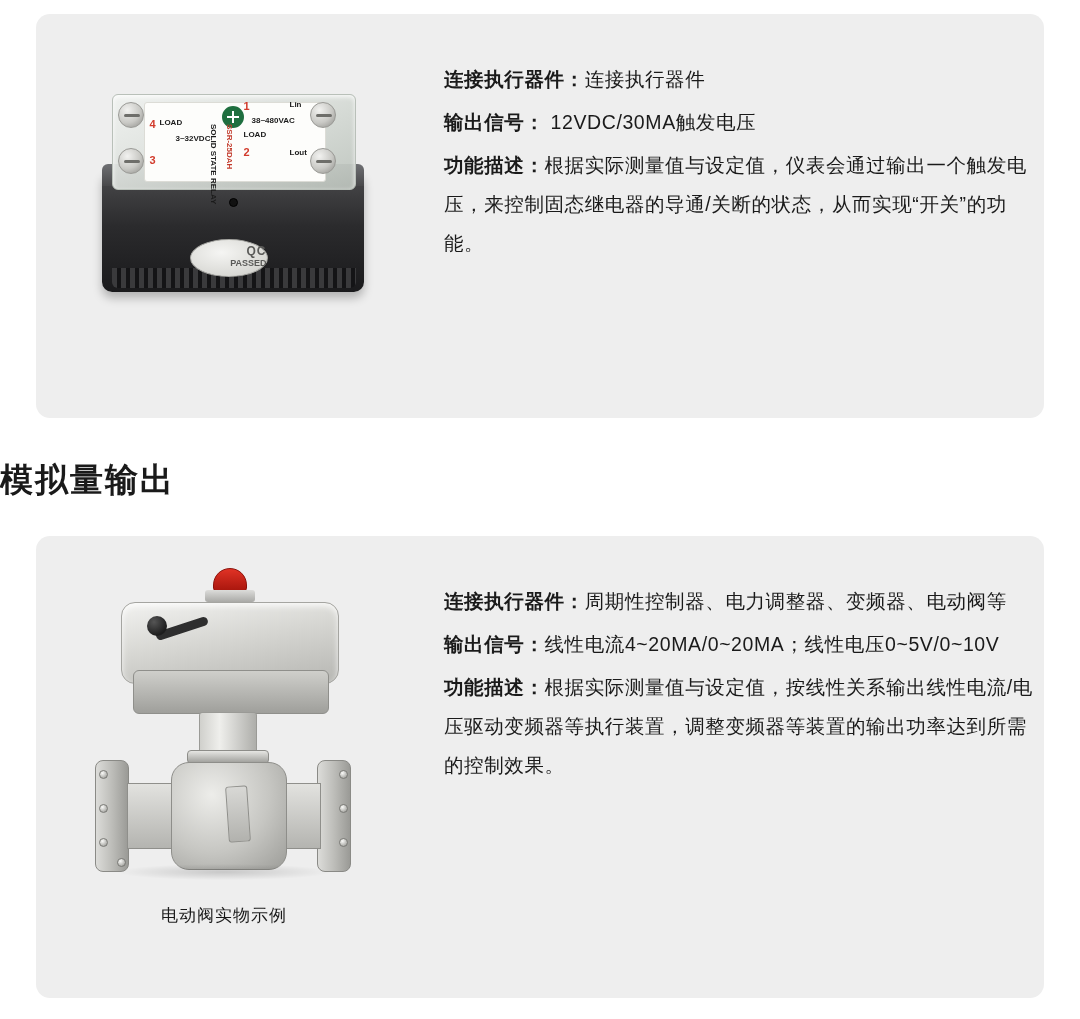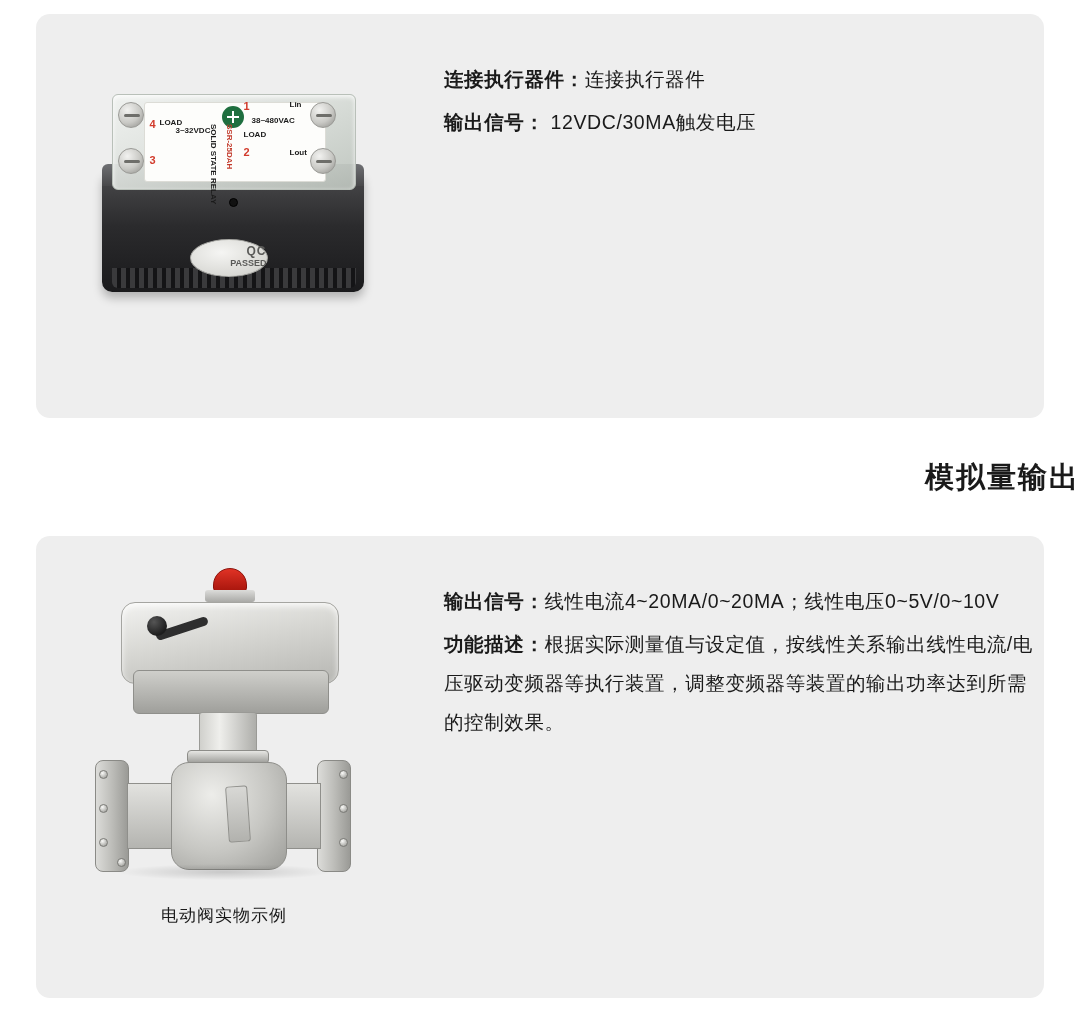--- a/index.html
+++ b/index.html
@@ -24,22 +24,22 @@
     border-radius: 14px;
   }
   #panel-relay { left: 36px; top: 14px; width: 1008px; height: 404px; }
   #panel-valve { left: 36px; top: 536px; width: 1008px; height: 462px; }
 
   
   .section-heading {
     position: absolute;
     left: 0; top: 458px;
     width: 1080px;
-    text-align: right;
-    font-size: 29px;
+    text-align: left;
+    font-size: 33px;
     font-weight: bold;
     letter-spacing: 2px;
     color: #1a1a1a;
   }
 
   
   .img-block {
     position: absolute;
     text-align: center;
   }
@@ -300,39 +300,42 @@
       <div class="relay-logo"></div>
       <div class="relay-dot"></div>
 
       <div class="relay-txt rt-num" style="left:150px; top:28px;">1</div>
       <div class="relay-txt rt-blk" style="left:158px; top:44px;">38~480VAC</div>
       <div class="relay-txt rt-blk" style="left:196px; top:28px;">Lin</div>
       <div class="relay-txt rt-blk" style="left:150px; top:58px;text-align:center;">LOAD</div>
       <div class="relay-txt rt-num" style="left:150px; top:74px;">2</div>
       <div class="relay-txt rt-blk" style="left:196px; top:76px;">Lout</div>
       <div class="relay-txt rt-num" style="left:56px; top:46px;">4</div>
-      <div class="relay-txt rt-blk" style="left:56px; top:54px;padding-left:26px;">3~32VDC</div>
+      <div class="relay-txt rt-blk" style="left:56px; top:62px;padding-left:26px;">3~32VDC</div>
       <div class="relay-txt rt-blk" style="left:66px; top:46px;">LOAD</div>
       <div class="relay-txt rt-num" style="left:56px; top:82px;">3</div>
       <div class="relay-txt rt-blk rt-rot" style="left:124px; top:52px; transform:rotate(90deg);">SOLID STATE RELAY</div>
       <div class="relay-txt rt-blk rt-rot" style="left:140px; top:52px; transform:rotate(90deg); color:#c23b2c;">SSR-25DAH</div>
 
       <div class="relay-qc">
         <span class="qc-big">QC</span>
         <span>PASSED</span>
       </div>
     </div>
   </div>
 
   <div class="text-block" id="text-relay">
     <p>
       <span class="lbl">连接执行器件：</span><span>连接执行器件</span>
     </p>
     <p>
       <span class="lbl">输出信号：</span><span> 12VDC/30MA触发电压</span>
+    </p>
+    <p>
+      <span class="lbl">功能描述：</span><span>根据实际测量值与设定值，仪表会通过输出一个触发电压，来控制固态继电器的导通/关断的状态，从而实现“开关”的功能。</span>
     </p>
   </div>
 
   <div class="section-heading">模拟量输出</div>
 
   <div class="panel" id="panel-valve"></div>
 
   <div class="img-block" id="valve-art">
     <div class="valve-wrap">
       <div class="v-indicator"></div>
@@ -356,20 +359,23 @@
       <div class="v-bolt" style="left:280px; top:206px;"></div>
       <div class="v-bolt" style="left:280px; top:240px;"></div>
       <div class="v-bolt" style="left:280px; top:274px;"></div>
       <div class="v-shadow"></div>
     </div>
     <div class="img-caption">电动阀实物示例</div>
   </div>
 
   <div class="text-block" id="text-valve">
     <p>
+      <span class="lbl">连接执行器件：</span><span>周期性控制器、电力调整器、变频器、电动阀等</span>
+    </p>
+    <p>
       <span class="lbl">输出信号：</span><span>线性电流4~20MA/0~20MA；线性电压0~5V/0~10V</span>
     </p>
     <p>
       <span class="lbl">功能描述：</span><span>根据实际测量值与设定值，按线性关系输出线性电流/电压驱动变频器等执行装置，调整变频器等装置的输出功率达到所需的控制效果。</span>
     </p>
   </div>
 
 </div>
 
 </body></html>

